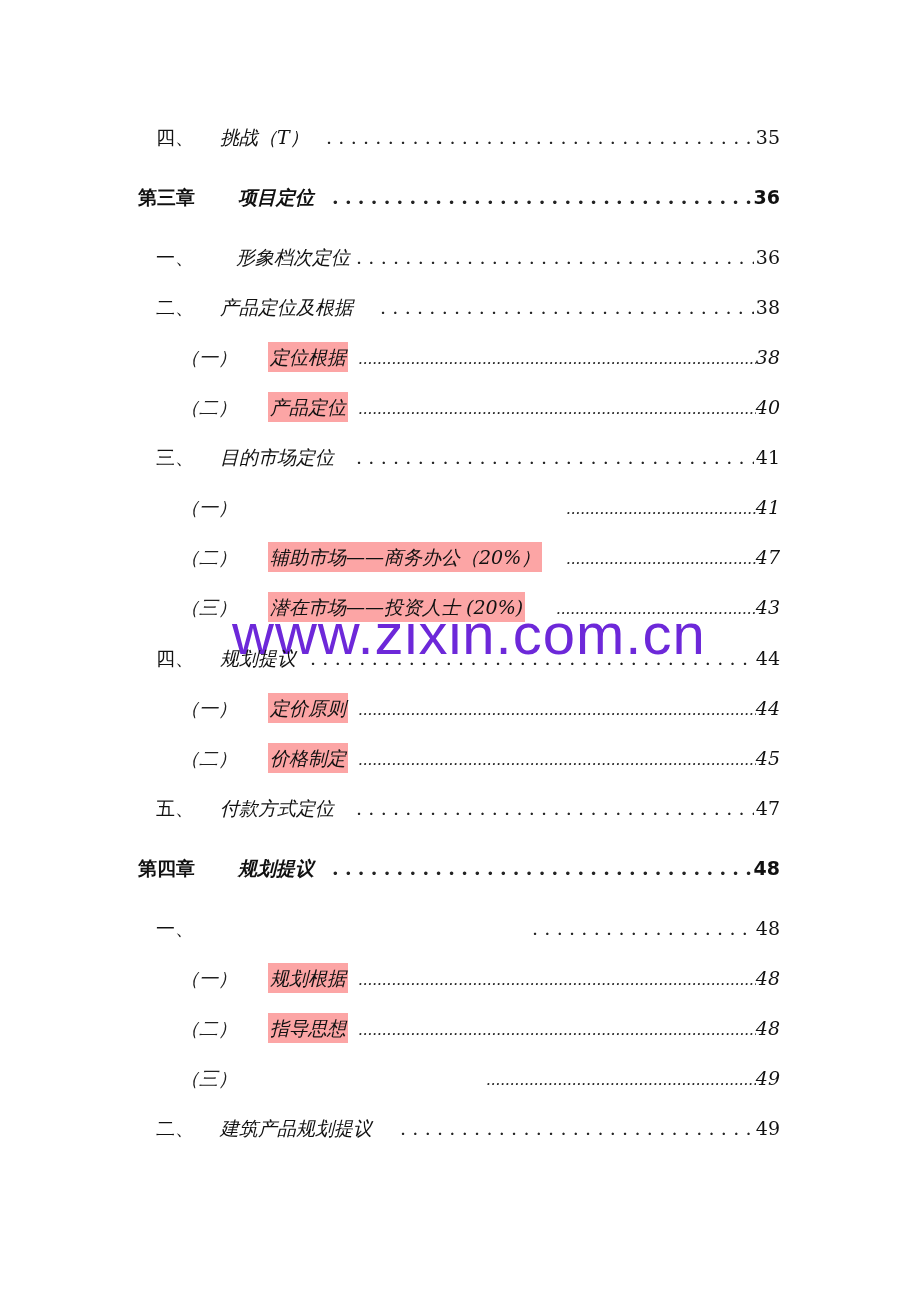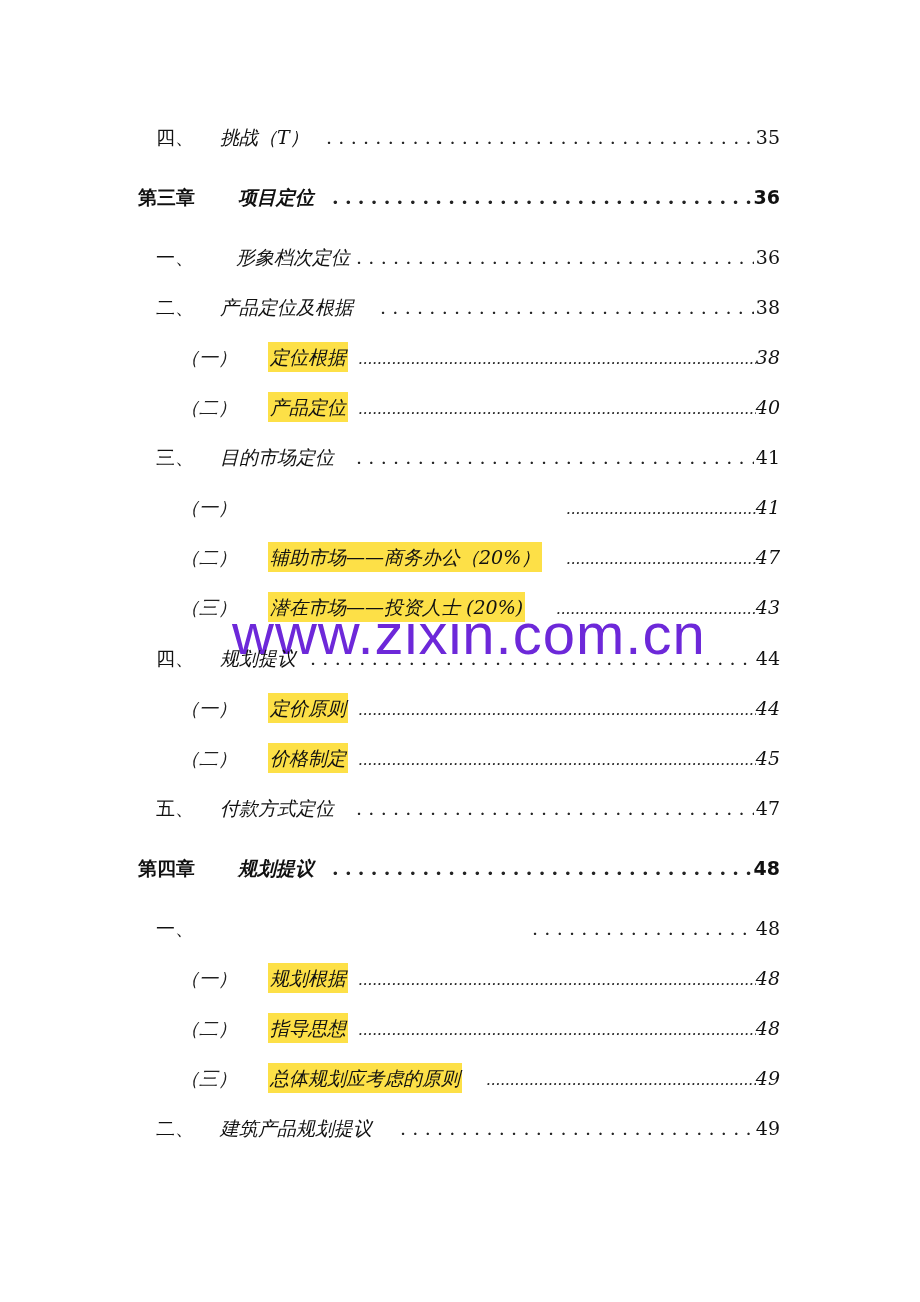--- a/index.html
+++ b/index.html
@@ -10,21 +10,21 @@
   .num { position:absolute; font-size:19px; line-height:34px; white-space:nowrap; }
   .title { position:absolute; font-size:19px; line-height:34px; white-space:nowrap;font-style:italic; }
   .leader { position:absolute; top:0; height:34px; overflow:hidden; white-space:nowrap; }
   .leader.l1 { font-size:19px; line-height:34px; letter-spacing:6.3px; color:#222; }
   .leader.l2 { font-size:15px; line-height:38px; letter-spacing:0px; color:#222; font-style:italic; }
   .page-no { position:absolute; right:140px; font-size:19px; line-height:34px; text-align:right; }
   .chapter .num, .chapter .title, .chapter .page-no { font-family:"DejaVu Sans", sans-serif; font-weight:bold; }
   .chapter .leader.l1 { font-weight:bold; }
   .sec .num, .sec .title, .sec .page-no { font-weight:normal; }
   .sub .num { font-style:italic; color:#222; }
-  .sub .title { font-style:italic; background:#fde047; padding:0 2px; line-height:30px; top:2px; }
+  .sub .title { font-style:italic; background:#fca5a5; padding:0 2px; line-height:30px; top:2px; }
   .sub .page-no { font-style:italic; }
   .watermark { position:absolute; left:232px; top:600px; font-family:"Liberation Sans", sans-serif;
                font-size:58px; color:#6d28d9; letter-spacing:1px; white-space:nowrap; z-index:0; }
   .row { z-index:1; }
 </style>
 </head>
 <body>
 
 <div class="page">
   <div class="watermark">www.zixin.com.cn</div>
@@ -148,21 +148,20 @@
 
   <div class="row sub" style="top:1011px">
     <span class="num" style="left:180px">（二）</span>
     <span class="title" style="left:268px">指导思想</span>
     <span class="leader l2" style="left:358px;width:398px">..............................................................................................................</span>
     <span class="page-no">48</span>
   </div>
 
   <div class="row sub" style="top:1061px">
     <span class="num" style="left:180px">（三）</span>
-    <span class="title" style="left:268px">总体规划应考虑的原则</span>
     <span class="leader l2" style="left:486px;width:270px">..............................................................................................................</span>
     <span class="page-no">49</span>
   </div>
 
   <div class="row sec" style="top:1111px">
     <span class="num" style="left:156px">二、</span>
     <span class="title" style="left:220px">建筑产品规划提议</span>
     <span class="leader l1" style="left:400px;width:354px">.......................................................</span>
     <span class="page-no">49</span>
   </div>

